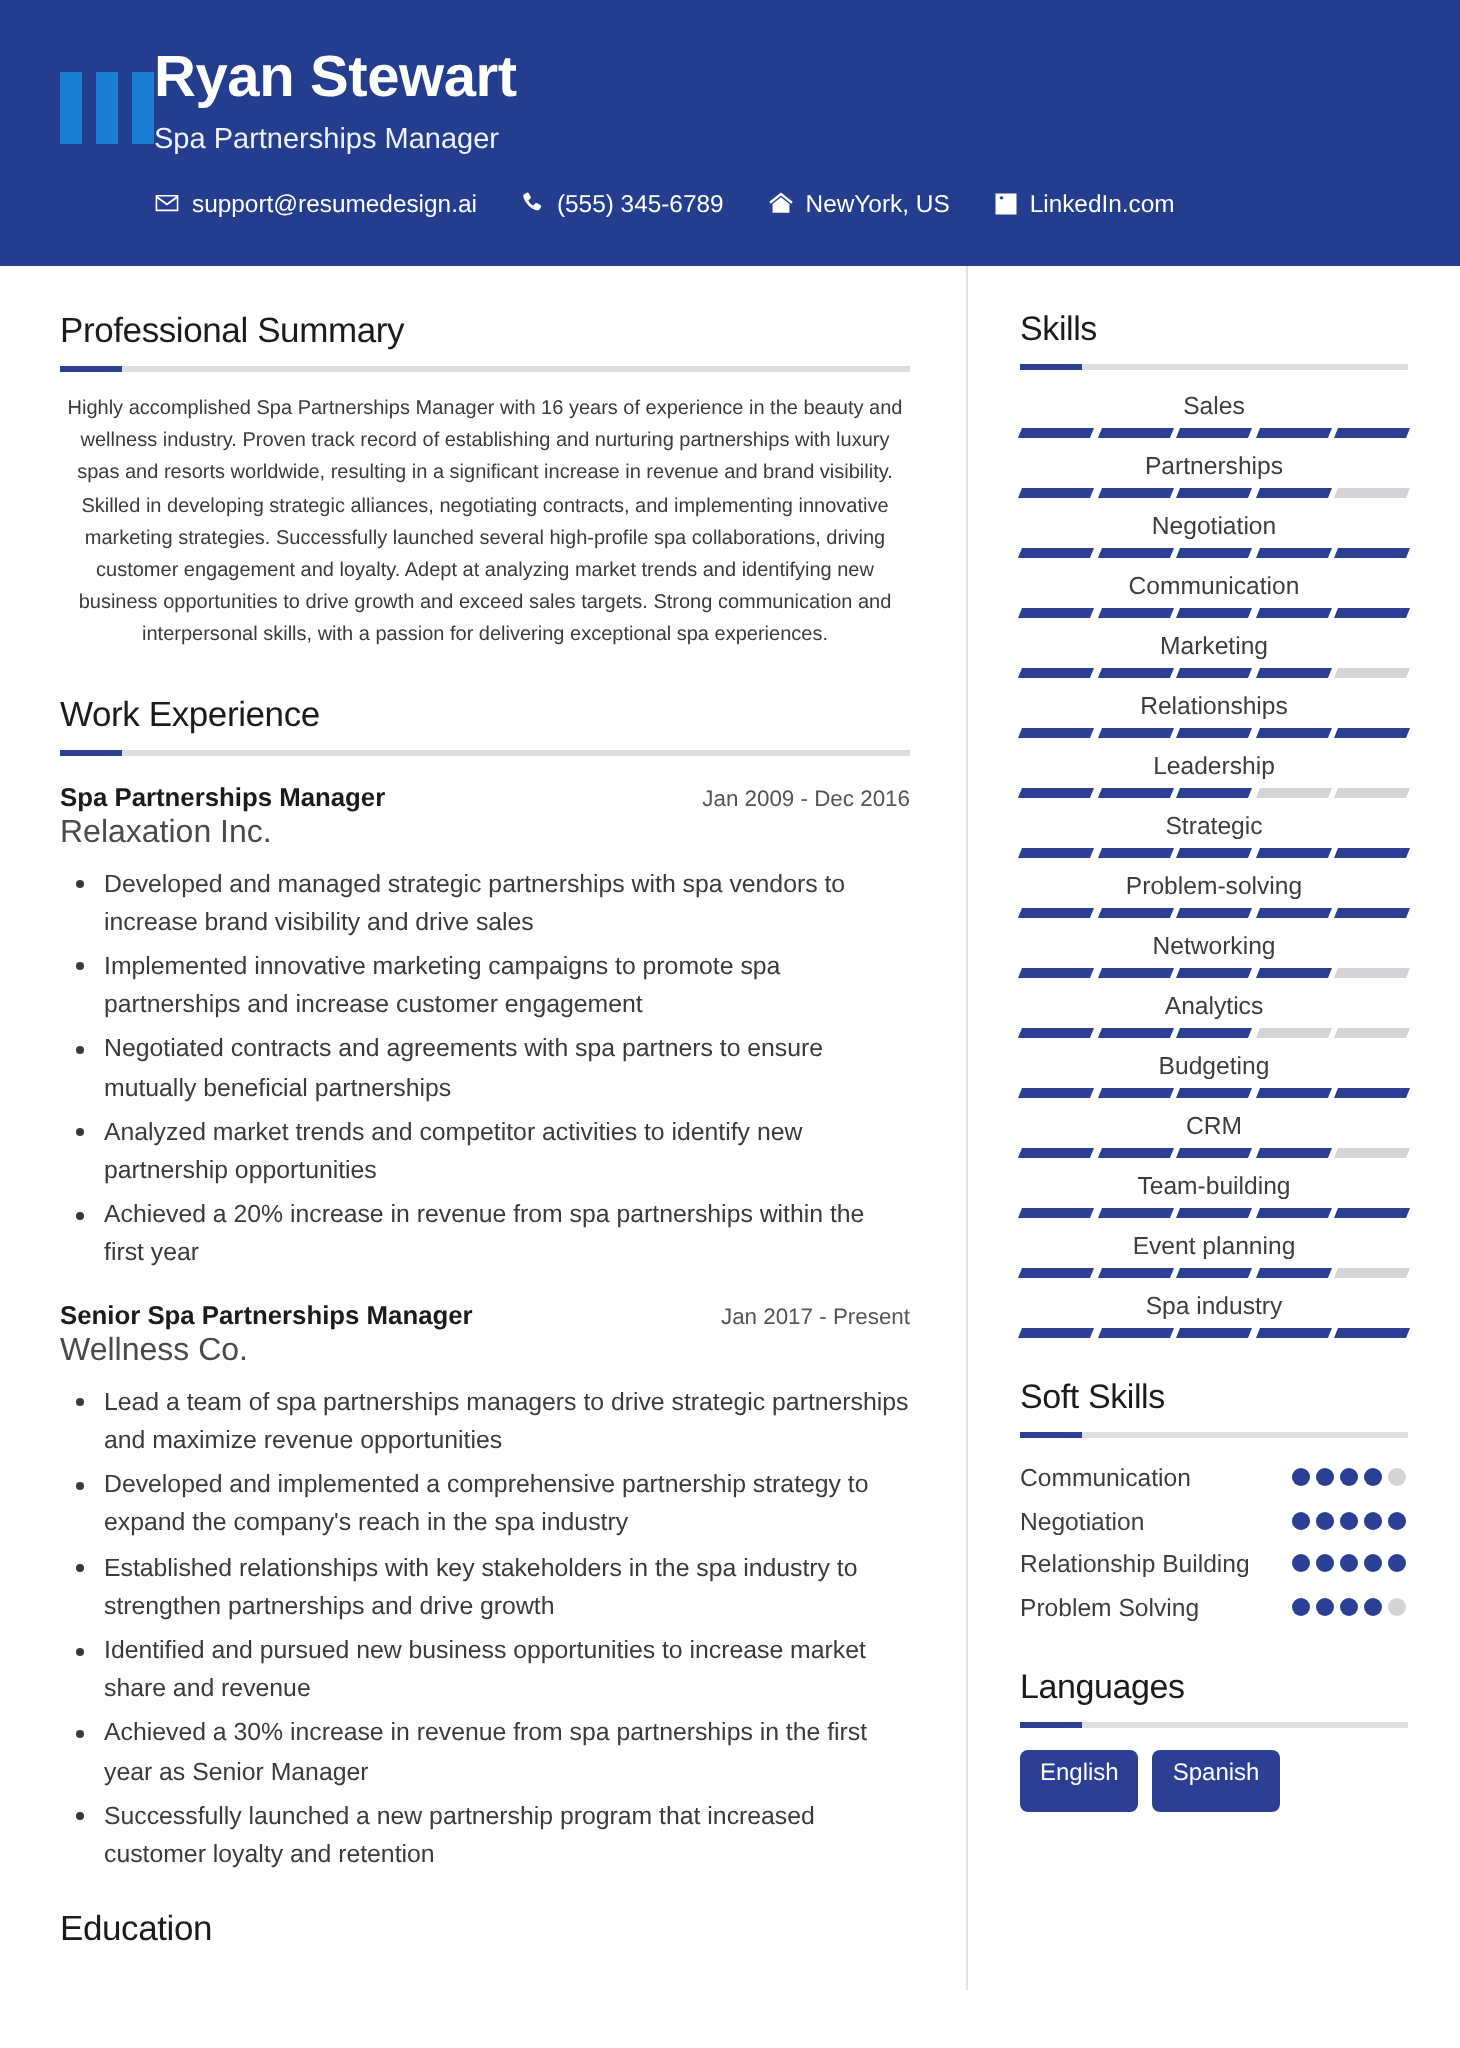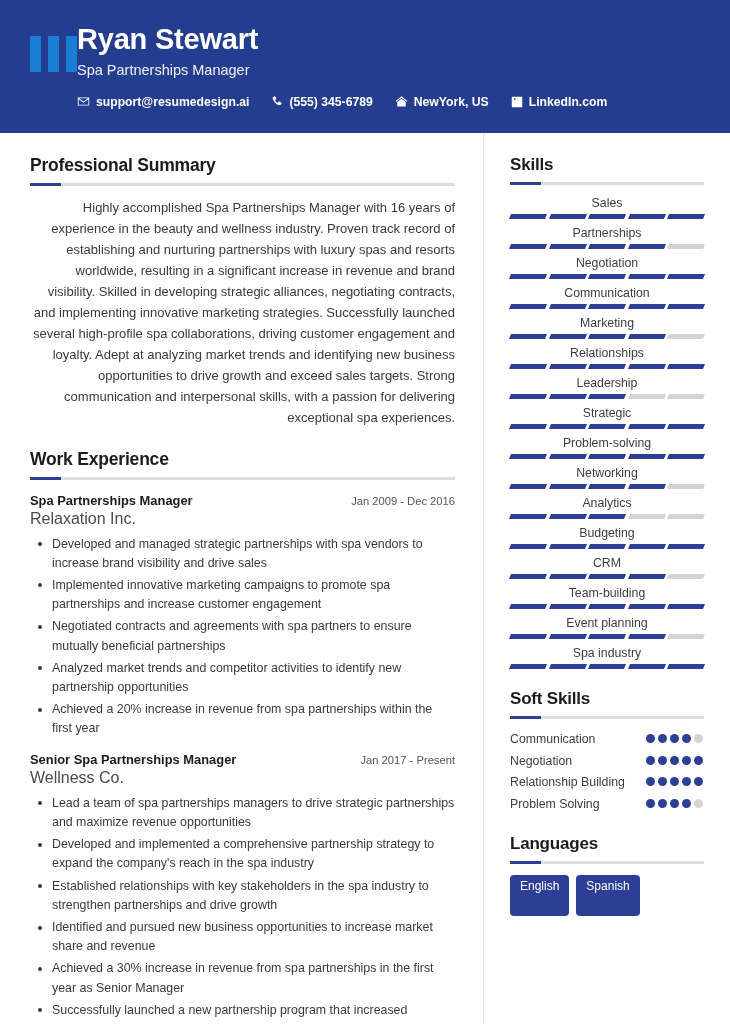--- a/index.html
+++ b/index.html
@@ -33,21 +33,20 @@
     font-size: 14.5px;
     margin-top: 6px;
     font-weight: normal;
   }
   .contact-row {
     display: flex;
     align-items: flex-end;
     gap: 22px;
     margin-top: 17px;
     flex-wrap: wrap;
-    font-weight: bold;
   }
   .contact-item {
     display: flex;
     align-items: center;
     gap: 6px;
     color: #ffffff;
     font-size: 12.2px;
     white-space: nowrap;
   }
   .contact-item svg { display: block; fill: #ffffff; flex-shrink: 0; }
@@ -58,40 +57,40 @@
   .col-right {
     width: 247px;
     padding: 22px 26px 16px 26px;
     border-left: 1px solid #e2e2e6;
   }
 
   
   .sec { margin-bottom: 4px; }
   .sec-title {
     font-size: 17.5px;
-    font-weight: bold;
+    font-weight: normal;
     color: #1b1b1b;
     letter-spacing: -0.2px;
   }
   .sec-title.side { font-size: 17px; }
   .sec-rule { height: 3px; background: #dedede; margin: 7px 0 11px 0; position: relative; }
   .sec-rule::before {
     content: "";
     position: absolute;
     left: 0; top: 0;
     width: 31px; height: 3px;
     background: #2d3f94;
   }
 
   
   .summary-text {
-    font-size: 13px;
+    font-size: 10px;
     line-height: 1.62;
     color: #3a3a3a;
-    text-align: right;
+    text-align: center;
   }
   .entry { margin-top: 13px; }
   .entry:first-of-type { margin-top: 2px; }
   .entry-head { display: flex; justify-content: space-between; align-items: baseline; gap: 10px; }
   .entry-role { font-size: 12.9px; font-weight: bold; color: #1b1b1b; }
   .entry-dates { font-size: 11.2px; color: #555; white-space: nowrap; }
   .entry-org { font-size: 16px; color: #4a4a4a; margin-top: 2px; }
   .bullets { list-style: none; margin-top: 7px; }
   .bullets li {
     position: relative;
@@ -147,21 +146,21 @@
     background: #2d3f94;
   }
   .dots i.off { background: #d4d4d6; }
 
   
   .lang-wrap { display: flex; flex-wrap: wrap; gap: 7px; margin-top: 2px; }
   .lang-tag {
     background: #2d3f94;
     color: #ffffff;
     font-size: 12px;
-    padding: 4px 10px 23px 10px;
+    padding: 4px 10px 13px 10px;
     border-radius: 4px;
   }
   .sp-lg { margin-top: 20px; }
   .sp-md { margin-top: 17px; }
 </style>
 </head>
 <body>
 
 <div class="page">
 

